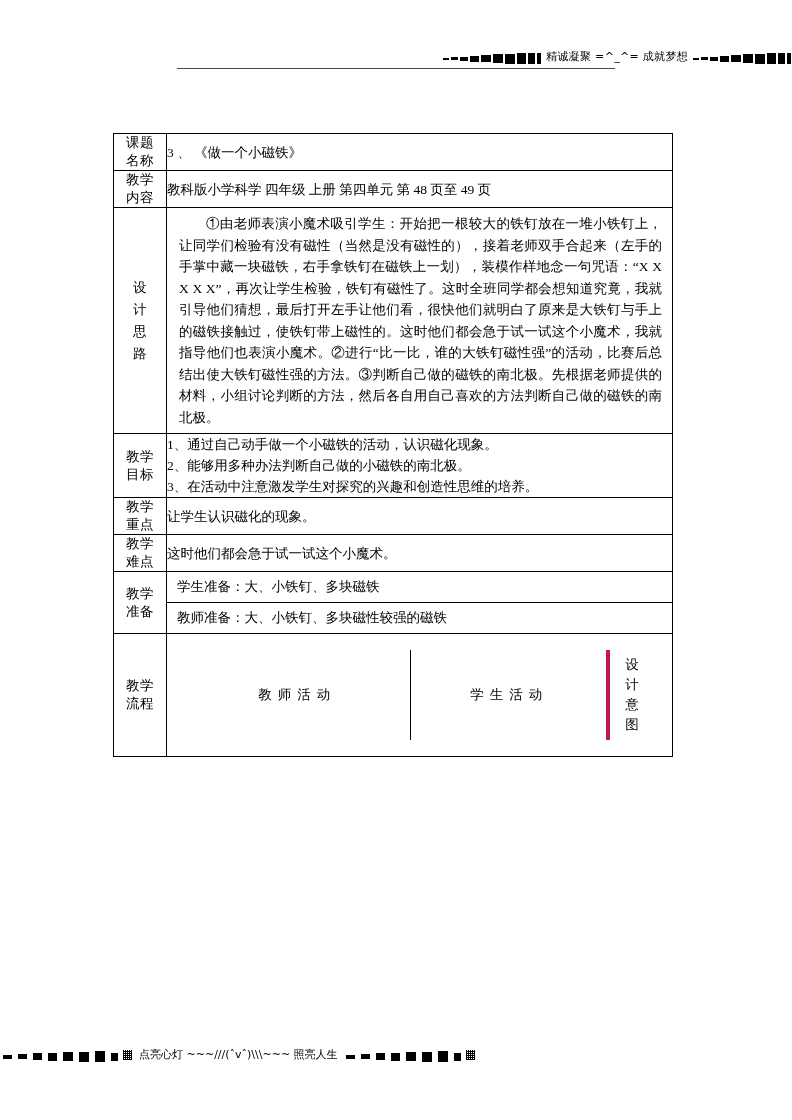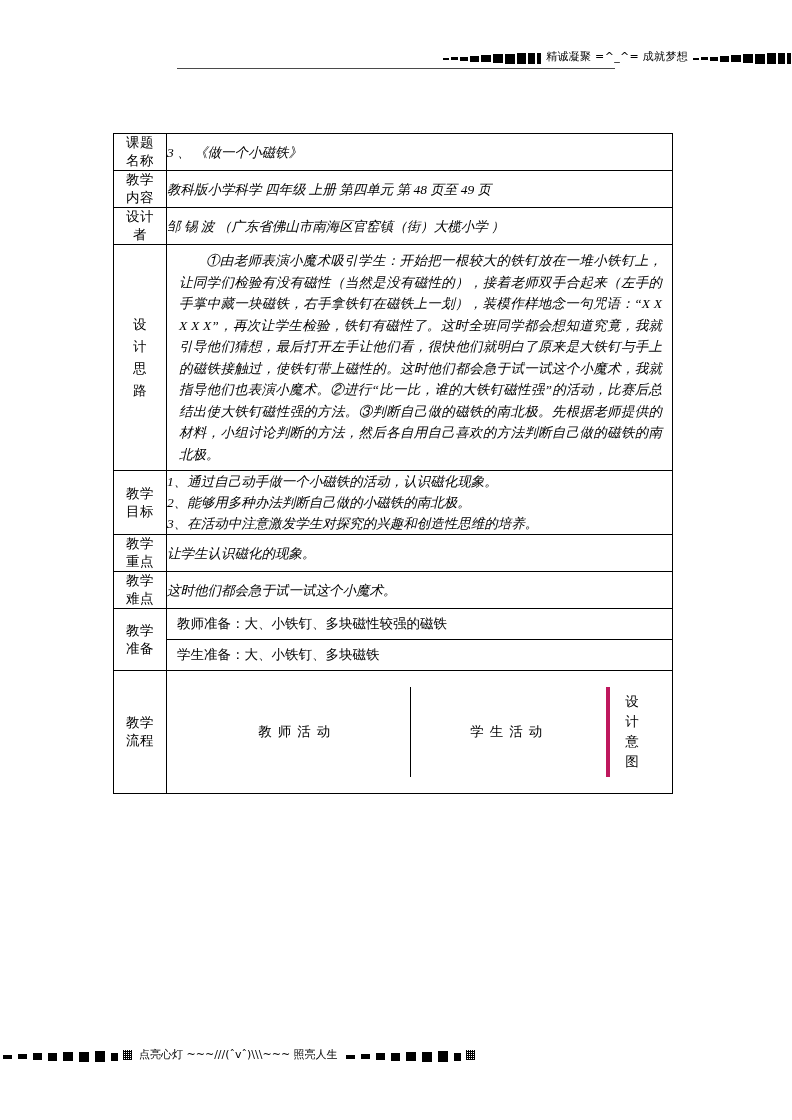--- a/index.html
+++ b/index.html
@@ -105,21 +105,20 @@
   .label-cell .stack-line {
     display: block;
     letter-spacing: 0.5px;
   }
   .label-cell.vstack {
     line-height: 22px;
   }
   .content-cell {
     padding: 6px 8px 6px 10px;
     line-height: 21px;
-    font-style: italic;
   }
   .content-cell.tall {
     padding: 5px 10px 5px 12px;
     line-height: 21.5px;
     text-align: justify;
   }
   .content-cell p {
     margin: 0;
   }
   .indent2 { text-indent: 2em; }
@@ -240,27 +239,20 @@
     </tr>
 
     <tr>
       <td class="label-cell">
         <span class="stack-line">教学</span>
         <span class="stack-line">内容</span>
       </td>
       <td class="content-cell nowrap-pad">教科版小学科学 四年级 上册  第四单元 第 48 页至 49 页</td>
     </tr>
 
-    <tr>
-      <td class="label-cell">
-        <span class="stack-line">设计</span>
-        <span class="stack-line">者</span>
-      </td>
-      <td class="content-cell nowrap-pad">邹 锡 波        （广东省佛山市南海区官窑镇（街）大榄小学 ）</td>
-    </tr>
 
     <tr>
       <td class="label-cell vstack">
         <span class="stack-line">设</span>
         <span class="stack-line">计</span>
         <span class="stack-line">思</span>
         <span class="stack-line">路</span>
       </td>
       <td class="content-cell tall">
         <p class="indent2">①由老师表演小魔术吸引学生：开始把一根较大的铁钉放在一堆小铁钉上，让同学们检验有没有磁性（当然是没有磁性的），接着老师双手合起来（左手的手掌中藏一块磁铁，右手拿铁钉在磁铁上一划），装模作样地念一句咒语：“X X X X X”，再次让学生检验，铁钉有磁性了。这时全班同学都会想知道究竟，我就引导他们猜想，最后打开左手让他们看，很快他们就明白了原来是大铁钉与手上的磁铁接触过，使铁钉带上磁性的。这时他们都会急于试一试这个小魔术，我就指导他们也表演小魔术。②进行“比一比，谁的大铁钉磁性强”的活动，比赛后总结出使大铁钉磁性强的方法。③判断自己做的磁铁的南北极。先根据老师提供的材料，小组讨论判断的方法，然后各自用自己喜欢的方法判断自己做的磁铁的南北极。</p>
@@ -297,24 +289,24 @@
 
     <tr>
       <td class="label-cell">
         <span class="stack-line">教学</span>
         <span class="stack-line">准备</span>
       </td>
       <td style="padding:0">
         <table class="sub-table">
           <tbody>
             <tr>
-              <td>教师准备：大、小铁钉、多块磁性较强的磁铁</td>
+              <td>学生准备：大、小铁钉、多块磁铁</td>
             </tr>
             <tr>
-              <td>学生准备：大、小铁钉、多块磁铁</td>
+              <td>教师准备：大、小铁钉、多块磁性较强的磁铁</td>
             </tr>
           </tbody>
         </table>
       </td>
     </tr>
 
     <tr>
       <td class="label-cell">
         <span class="stack-line">教学</span>
         <span class="stack-line">流程</span>

